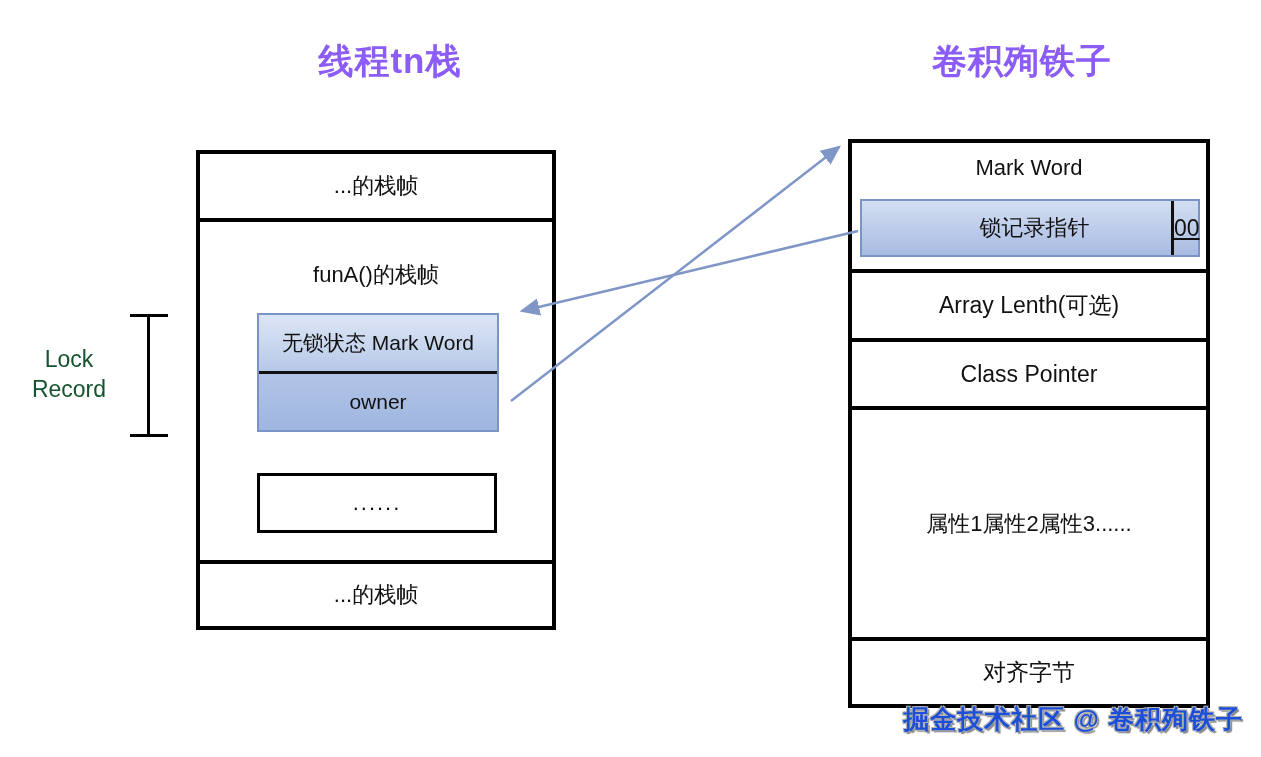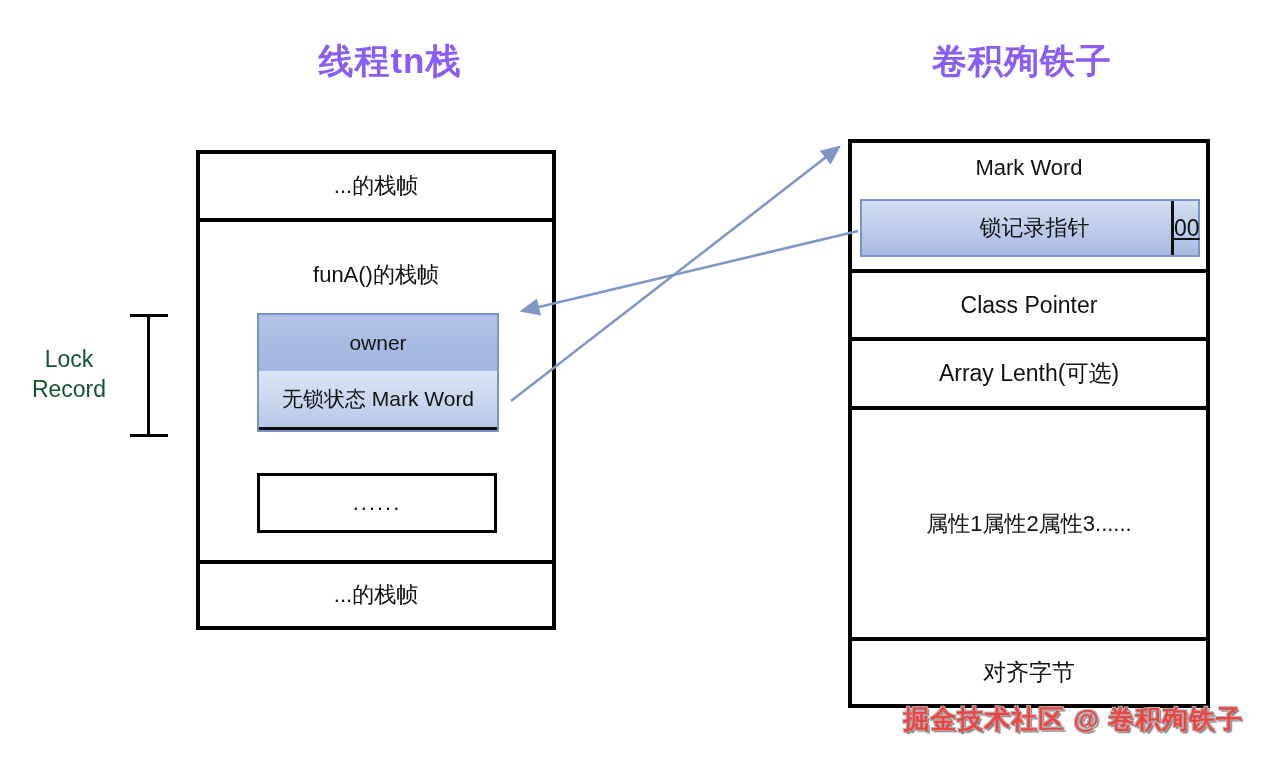--- a/index.html
+++ b/index.html
@@ -66,62 +66,62 @@
   .obj-row-array{height:69px;border-bottom:4px solid #000;}
   .obj-row-attrs{height:231px;border-bottom:4px solid #000;font-size:22px;line-height:31px;}
   .obj-row-align{flex:1;}
 
   
   .arrows{position:absolute;left:0;top:0;width:1261px;height:757px;pointer-events:none;}
 
   
   .watermark{
     position:absolute;top:702px;right:18px;
-    font-size:26px;font-weight:bold;color:#ef4444;letter-spacing:1px;
+    font-size:26px;font-weight:bold;color:#1d4ed8;letter-spacing:1px;
     text-shadow:-1px -1px 0 #b3b3b3,1px -1px 0 #b3b3b3,-1px 1px 0 #b3b3b3,2px 2px 1px #878787;
     margin-left:40px;
   }
 </style>
 </head>
 <body>
 
 <div class="canvas">
 
   <div class="title title-left">线程tn栈</div>
   <div class="title title-right">卷积殉铁子</div>
 
   <div class="stack">
     <div class="stack-row stack-row1">...的栈帧</div>
     <div class="stack-row stack-row2">
       <div class="funa-label">funA()的栈帧</div>
       <div class="lock-record">
+        <div class="lr-cell lr-markword">无锁状态 Mark Word</div>
         <div class="lr-cell lr-owner">owner</div>
-        <div class="lr-cell lr-markword">无锁状态 Mark Word</div>
       </div>
       <div class="ellipsis-box">......</div>
     </div>
     <div class="stack-row stack-row3">...的栈帧</div>
   </div>
 
   <div class="ibeam-line" style="left:147px;top:315px;width:3px;height:122px;"></div>
   <div class="ibeam-line" style="left:130px;top:314px;width:38px;height:3px;"></div>
   <div class="ibeam-line" style="left:130px;top:434px;width:38px;height:3px;"></div>
   <div class="lock-record-label">Lock
 Record</div>
 
   <div class="object">
     <div class="obj-row obj-row-markword">
       <div class="markword-header">Mark Word</div>
       <div class="pointer-row">
         <div class="pointer-cell">锁记录指针</div>
         <div class="flag-cell">00</div>
       </div>
     </div>
+    <div class="obj-row obj-row-array">Array Lenth(可选)</div>
     <div class="obj-row obj-row-class">Class Pointer</div>
-    <div class="obj-row obj-row-array">Array Lenth(可选)</div>
     <div class="obj-row obj-row-attrs">
       <span>属性1</span>
       <span>属性2</span>
       <span>属性3</span>
       <span>......</span>
     </div>
     <div class="obj-row obj-row-align">对齐字节</div>
   </div>
 
   <svg class="arrows" viewBox="0 0 1261 757" xmlns="http://www.w3.org/2000/svg">

